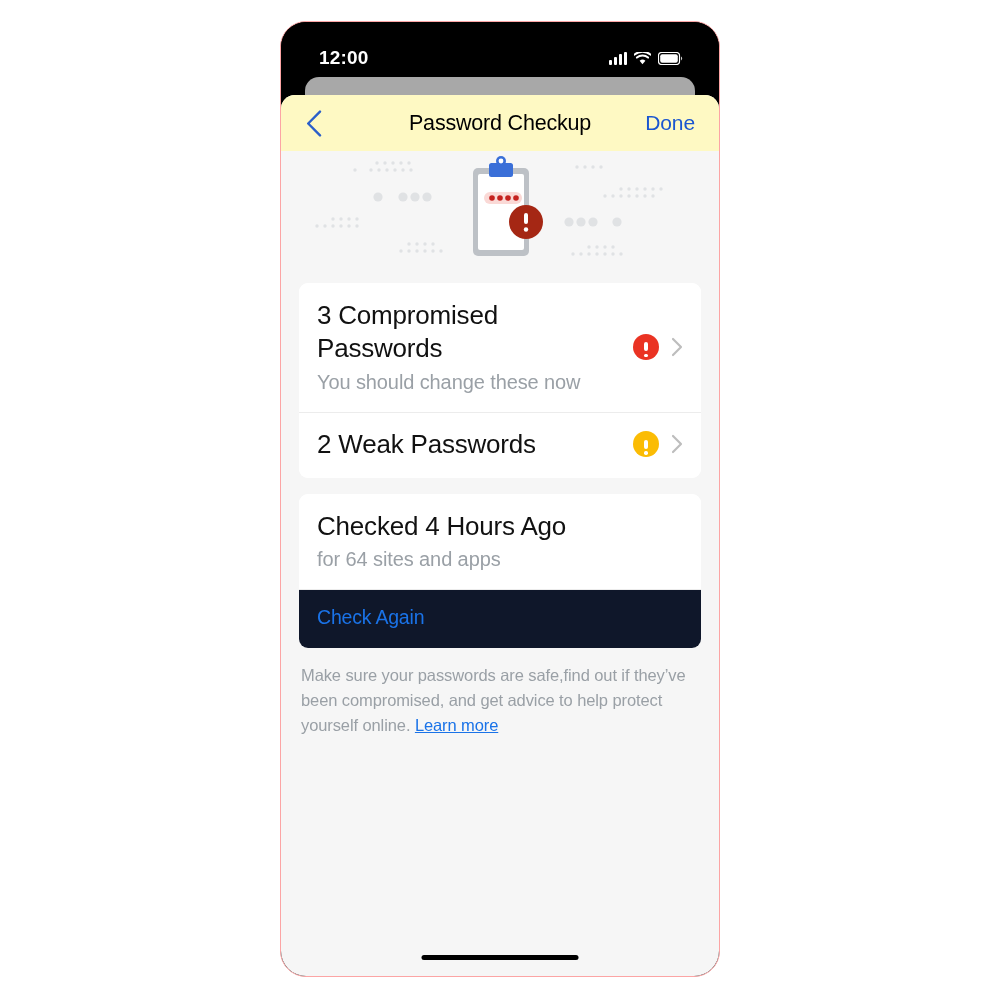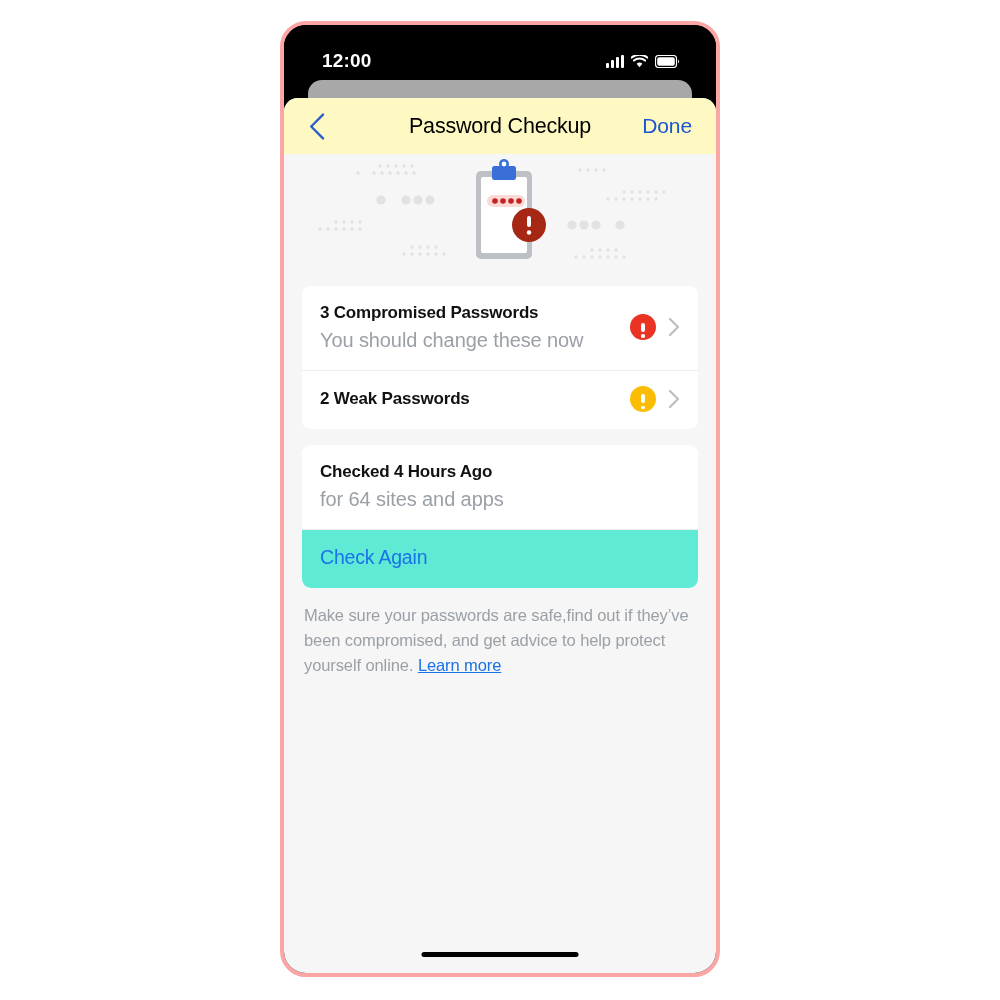--- a/index.html
+++ b/index.html
@@ -22,21 +22,21 @@
 
   
   .phone {
     position: absolute;
     left: 280px;
     top: 21px;
     width: 440px;
     height: 956px;
     background: #000000;
     border-radius: 26px;
-    border: 4px solid #fca5a5;
+    border: 1px solid #fca5a5;
     overflow: hidden;
   }
 
   
   .statusbar {
     position: absolute;
     left: 0; top: 0;
     width: 100%;
     height: 72px;
     background: #000000;
@@ -157,25 +157,24 @@
   }
   .row + .row::before {
     content: "";
     position: absolute;
     left: 0; right: 0; top: 0;
     height: 1px;
     background: #ececec;
   }
   .row-text { flex: 1; min-width: 0; }
   .row-title {
-    font-size: 17px;
+    font-size: 26px;
     color: #111111;
     letter-spacing: -0.2px;
     line-height: 1.28;
-    font-weight: bold;
   }
   .row-sub {
     font-size: 20px;
     color: #9aa0a6;
     letter-spacing: -0.1px;
     margin-top: 3px;
     line-height: 1.3;
   }
   .row-right {
     display: flex;
@@ -213,21 +212,21 @@
     background: #ffffff;
   }
 
   .chev { display: block; }
 
   
   .row.static { cursor: default; }
 
   .link-row {
     padding: 17px 18px 19px 18px;
-    background: #5eead4;
+    background: #0f172a;
     cursor: pointer;
     position: relative;
   }
   .link-row::before {
     content: "";
     position: absolute;
     left: 0; right: 0; top: 0;
     height: 1px;
     background: #ececec;
   }

